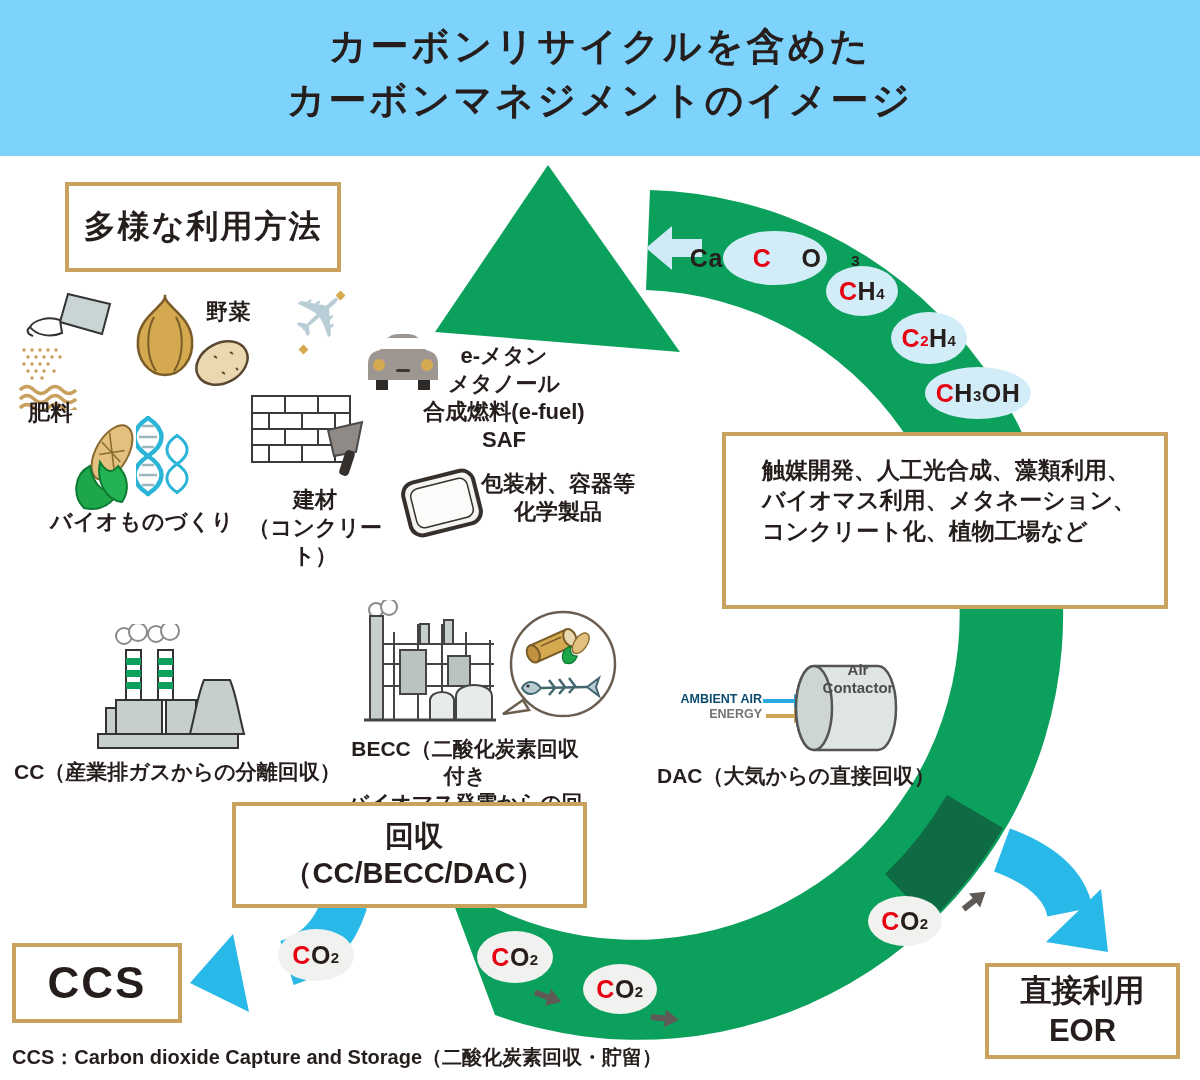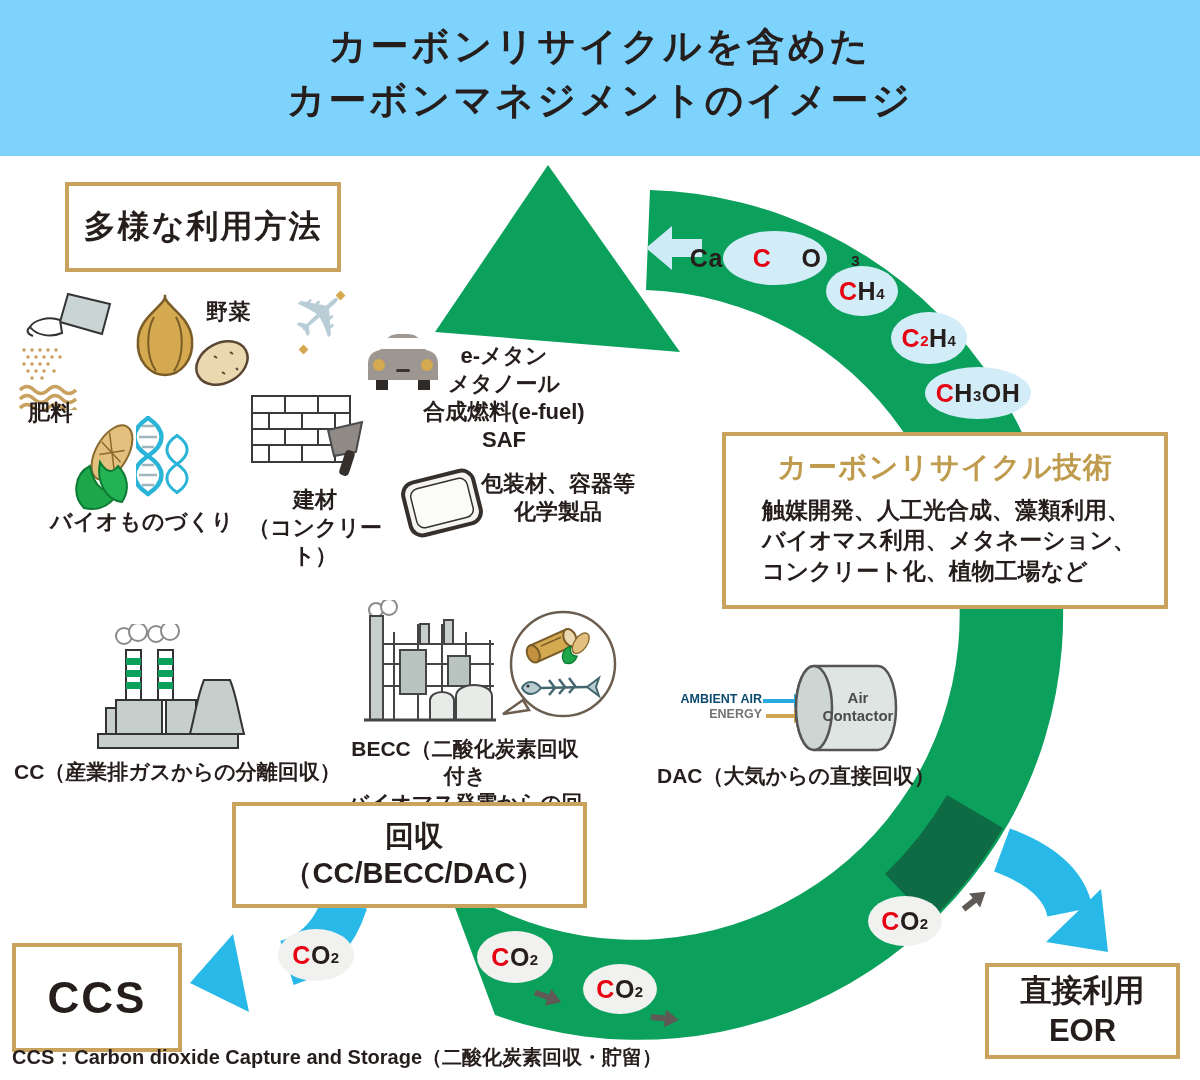--- a/index.html
+++ b/index.html
@@ -232,21 +232,20 @@
     </div>
   <div class="bubble chem" style="left:925px;top:367px;width:106px;height:52px;">
       <span class="red">C</span>
       <span>H</span>
       <sub>3</sub>
       <span>O</span>
       <span>H</span>
     </div>
 
   <div class="abs goldbox" style="left:722px;top:432px;width:446px;height:177px;padding-top:12px;">
-    <div style="text-align:center;color:#bf9b4e;font-weight:800;font-size:29px;letter-spacing:1px;">カーボンリサイクル技術</div>
     <div class="lines" style="position:static;text-align:left;font-size:23px;padding:7px 0 0 36px;line-height:1.32;">
         <div>触媒開発、人工光合成、藻類利用、</div>
         <div>バイオマス利用、メタネーション、</div>
         <div>コンクリート化、植物工場など</div>
       </div>
   </div>
 
   <svg class="icon" style="left:90px;top:624px;" width="156" height="130" viewBox="0 0 156 130">
     <g fill="#fff" stroke="#8a8a8a" stroke-width="2">
       <circle cx="34" cy="12" r="8"></circle>
@@ -315,21 +314,21 @@
     </g>
     <path d="M46,80 C40,72 31,72 27,80 C31,88 40,88 46,80 Z" fill="#b9ccd2" stroke="#44666f" stroke-width="2"></path>
     <circle cx="33" cy="78" r="1.6" fill="#333"></circle>
     <path d="M92,79 L104,70 L101,79 L104,88 Z" fill="#b9ccd2" stroke="#44666f" stroke-width="2"></path>
   </svg>
 
   <svg class="icon" style="left:792px;top:662px;" width="112" height="92" viewBox="0 0 112 92">
     <path d="M22,4 L86,4 A18,42 0 0 1 86,88 L22,88 A18,42 0 0 1 22,4 Z" fill="#dfe5e2" stroke="#555" stroke-width="2.5"></path>
     <ellipse cx="22" cy="46" rx="18" ry="42" fill="#cdd6d2" stroke="#555" stroke-width="2.5"></ellipse>
   </svg>
-  <div class="abs lines" style="left:816px;top:689px;width:84px;font-size:15px;color:#4c4c4c;line-height:1.2;">
+  <div class="abs lines" style="left:816px;top:661px;width:84px;font-size:15px;color:#4c4c4c;line-height:1.2;">
       <div>Air</div>
       <div>Contactor</div>
     </div>
   <div class="abs" style="left:640px;top:692px;width:122px;text-align:right;font-weight:800;font-size:12.5px;line-height:1.2;z-index:4;">
     <div class="cyanlab">AMBIENT AIR</div>
     <div class="goldlab">ENERGY</div>
   </div>
 
   <div class="abs jp-s" style="left:14px;top:758px;">CC（産業排ガスからの分離回収）</div>
   <div class="abs lines" style="left:344px;top:736px;width:242px;font-size:21px;">
@@ -359,21 +358,21 @@
       <span class="red">C</span>
       <span>O</span>
       <sub>2</sub>
     </div>
   <div class="bubble co2b" style="left:868px;top:896px;width:74px;height:50px;">
       <span class="red">C</span>
       <span>O</span>
       <sub>2</sub>
     </div>
 
-  <div class="abs goldbox flexc" style="left:12px;top:943px;width:170px;height:109px;font-weight:800;font-size:44px;letter-spacing:2px;">
+  <div class="abs goldbox flexc" style="left:12px;top:943px;width:170px;height:80px;font-weight:800;font-size:44px;letter-spacing:2px;">
     <span>CCS</span>
   </div>
   <div class="abs goldbox flexcol" style="left:985px;top:963px;width:195px;height:96px;font-weight:800;font-size:31px;line-height:1.3;">
     <div class="lines" style="font-weight:800;">
         <div>直接利用</div>
         <div>EOR</div>
       </div>
   </div>
 
   <div class="abs" style="left:12px;top:1044px;font-weight:700;font-size:20px;white-space:nowrap;z-index:6;">CCS：Carbon dioxide Capture and Storage（二酸化炭素回収・貯留）</div>

